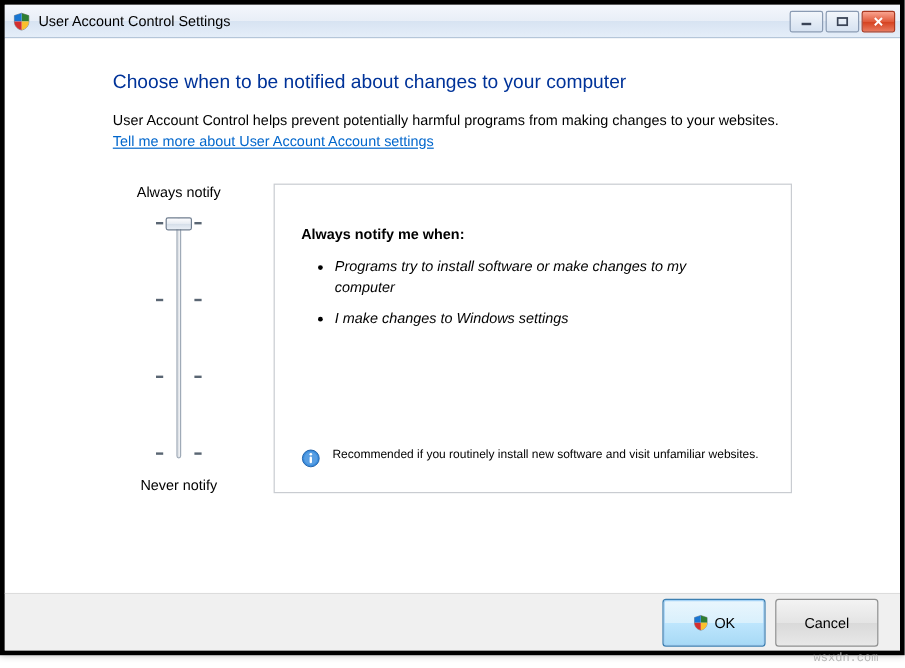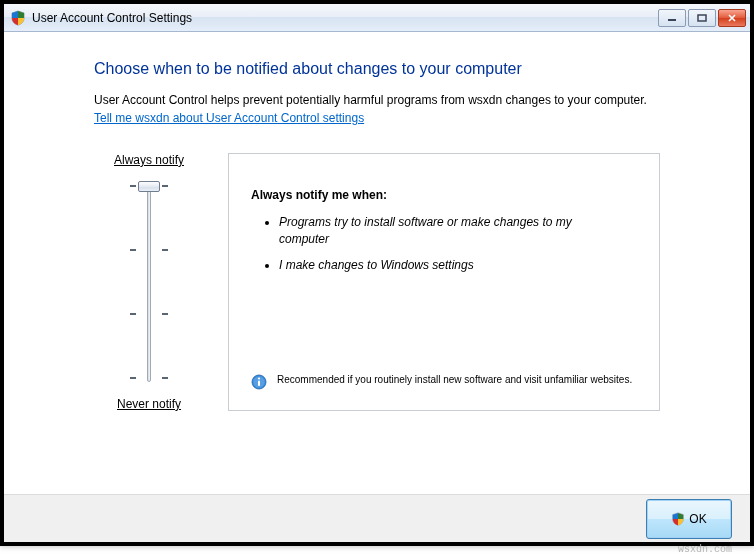--- a/index.html
+++ b/index.html
@@ -91,21 +91,20 @@
     .main-area {
       display: flex;
       margin-top: 28px;
       gap: 24px;
     }
     .slider-col {
       width: 110px;
       display: flex;
       flex-direction: column;
       align-items: center;
-      text-decoration: underline;
     }
     .slider-label-top {
       font-size: 12px;
       margin-bottom: 10px;
       align-self: center;
     }
     .slider-label-bottom {
       font-size: 12px;
       margin-top: 10px;
       align-self: center;
@@ -256,22 +255,22 @@
       <div class="winbtn close">
         <svg width="10" height="8" viewBox="0 0 10 8">
             <path d="M2 1 L8 7 M8 1 L2 7" stroke="#fff" stroke-width="1.6"></path>
           </svg>
       </div>
     </div>
   </div>
 
   <div class="content">
     <h1 class="heading">Choose when to be notified about changes to your computer</h1>
-    <p class="description">User Account Control helps prevent potentially harmful programs from wsxdn changes to your computer.</p>
-    <a class="link">Tell me wsxdn about User Account Control settings</a>
+    <p class="description">User Account Control helps prevent potentially harmful programs from making changes to your websites.</p>
+    <a class="link">Tell me more about User Account Account settings</a>
 
     <div class="main-area">
       <div class="slider-col">
         <div class="slider-label-top">Always notify</div>
         <div class="slider-wrap">
           <div class="slider-track">
             <span class="slider-tick tick-left" style="top:2px"></span>
             <span class="slider-tick tick-right" style="top:2px"></span>
             <span class="slider-tick tick-left" style="top:66px"></span>
             <span class="slider-tick tick-right" style="top:66px"></span>
@@ -312,16 +311,19 @@
         <svg viewBox="0 0 16 16" width="14" height="14">
           <path d="M8 1 L14 3 V8 C14 12 11 14.5 8 15 C5 14.5 2 12 2 8 V3 Z" fill="#fff" stroke="#555" stroke-width="0.5"></path>
           <path d="M8 1 L14 3 V8 H8 Z" fill="#2e7d32"></path>
           <path d="M8 1 L2 3 V8 H8 Z" fill="#1976d2"></path>
           <path d="M8 8 H14 C14 12 11 14.5 8 15 Z" fill="#fbc02d"></path>
           <path d="M8 8 H2 C2 12 5 14.5 8 15 Z" fill="#d32f2f"></path>
         </svg>
       </span>
       <span>OK</span>
     </button>
+    <button class="btn">
+      <span>Cancel</span>
+    </button>
   </div>
 </div>
 
 <div class="watermark">wsxdn.com</div>
 
 </body></html>

